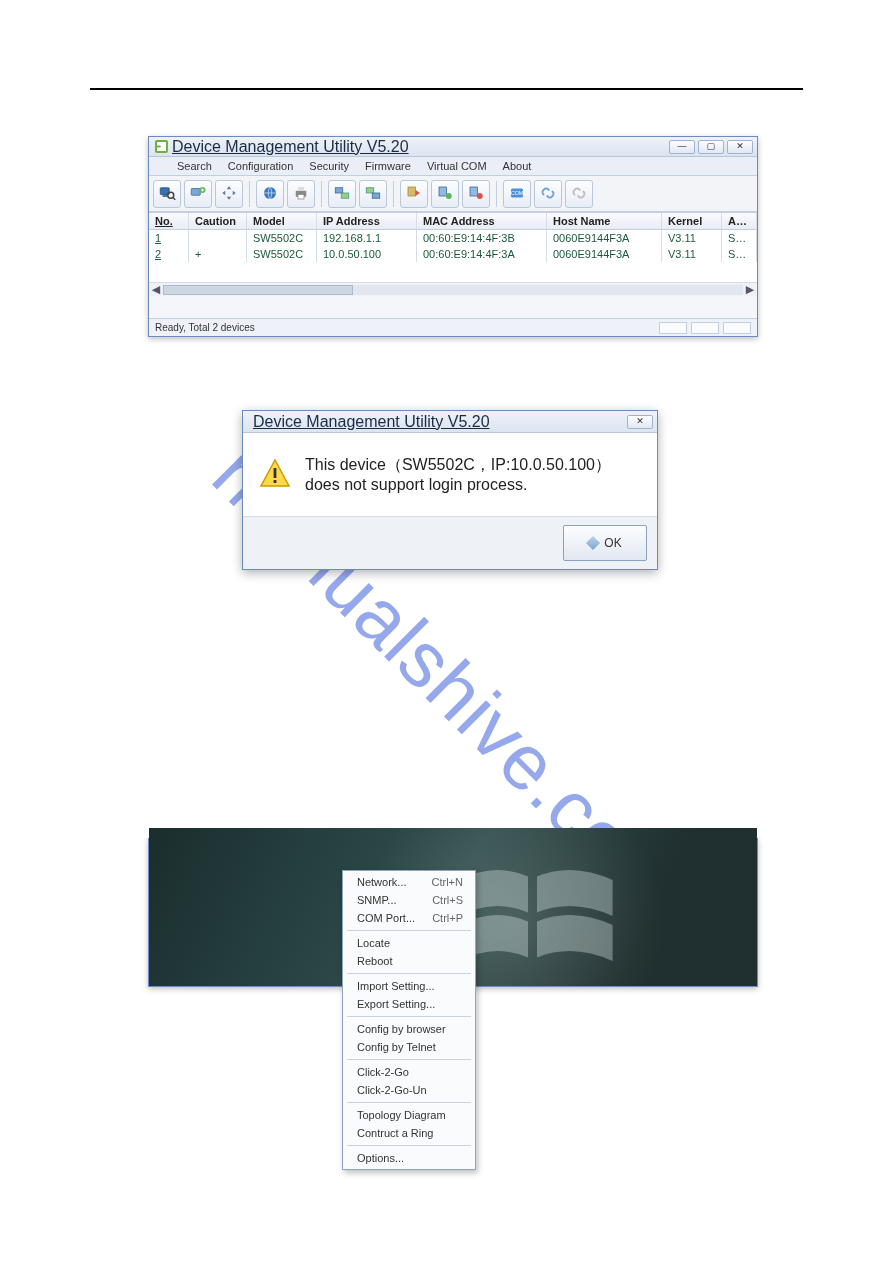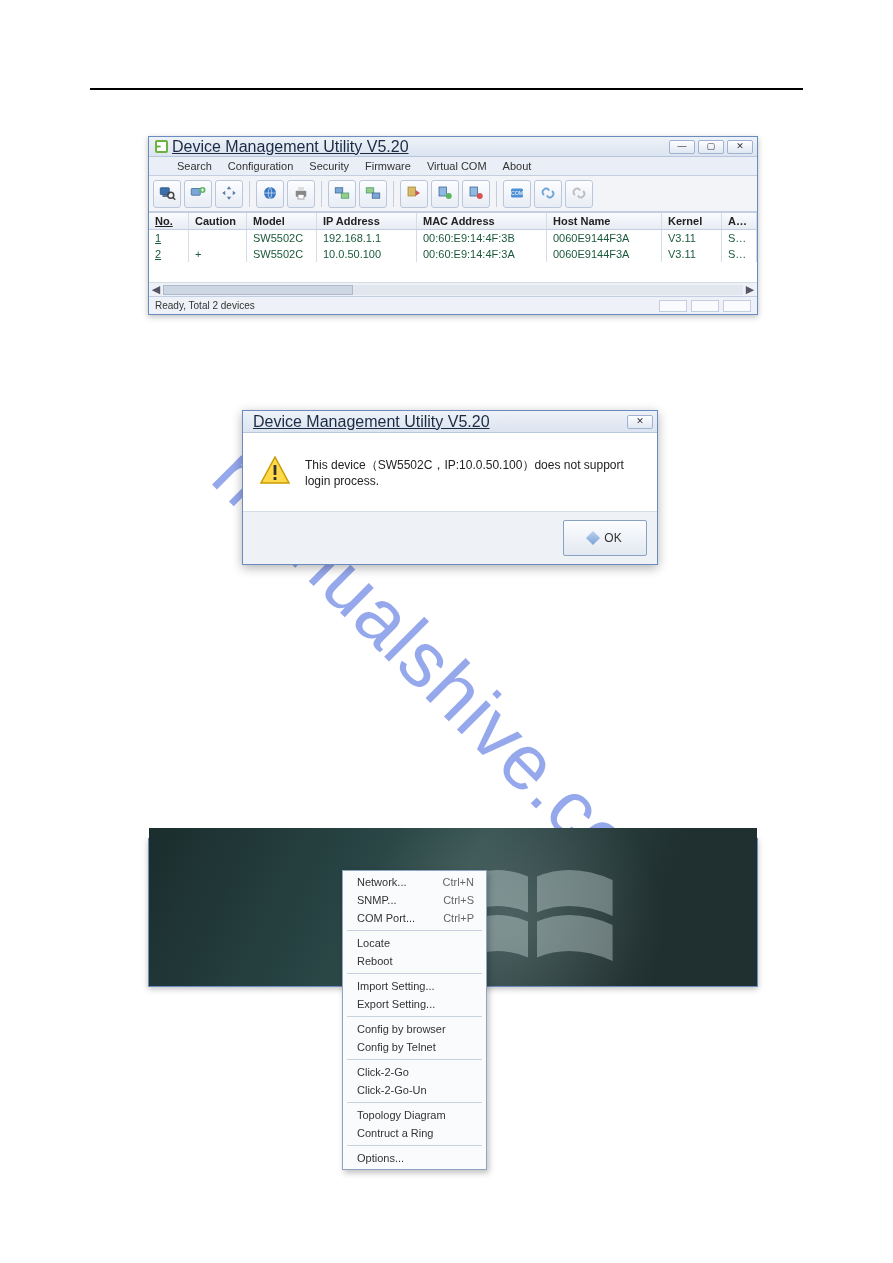--- a/index.html
+++ b/index.html
@@ -167,20 +167,21 @@
   .statusbar {
     display:flex;
     align-items:center;
     height: 18px;
     padding: 0 6px;
     background:#eef1f7;
     border-top:1px solid #c3cfe0;
     font-size: 10px;
     color:#333;
     gap: 6px;
+    margin-top: 22px;
   }
   .statusbar .panes { margin-left:auto; display:flex; gap:4px; }
   .statusbar .pane { width:28px; height:12px; border:1px solid #c3cfe0; background:#fafbfe; }
 
   
   .dialog {
     position: absolute;
     width: 416px;
     background: #f4f6fa;
     border: 1px solid #6a8bbf;
@@ -188,21 +189,21 @@
   }
   .dialog .titlebar { height: 22px; }
   .dialog .body {
     background:#fff;
     display:flex;
     align-items:center;
     padding: 22px 16px;
     gap: 14px;
   }
   .warn-icon svg { width:32px; height:32px; }
-  .dialog .msg { font-size: 12px; color:#222; }
+  .dialog .msg { font-size: 16px; color:#222; }
   .dialog .btnrow {
     display:flex; justify-content:flex-end;
     padding: 8px 10px;
     background:#eef1f6;
     border-top:1px solid #d5dde9;
   }
   .dlg-btn {
     display:flex; align-items:center; gap:6px;
     min-width: 84px; height: 36px;
     padding: 0 14px;
@@ -217,21 +218,21 @@
     width:10px;height:10px;transform:rotate(45deg);
     background: linear-gradient(135deg,#bcd3ee,#7ba3d6);
   }
 
   
   .ctx-menu {
     position:absolute;
     background:#fafbfd;
     border:1px solid #8fa4c2;
     box-shadow: 2px 3px 6px rgba(0,0,0,.25);
-    width: 145px;
+    width: 134px;
     font-size:11px;
     padding: 2px 0;
     z-index:30;
   }
   .ctx-item {
     display:flex; justify-content:space-between;
     padding: 3px 12px 3px 14px;
     cursor:pointer;
   }
   .ctx-sep { height:1px; background:#c7d1e0; margin:3px 4px; }

